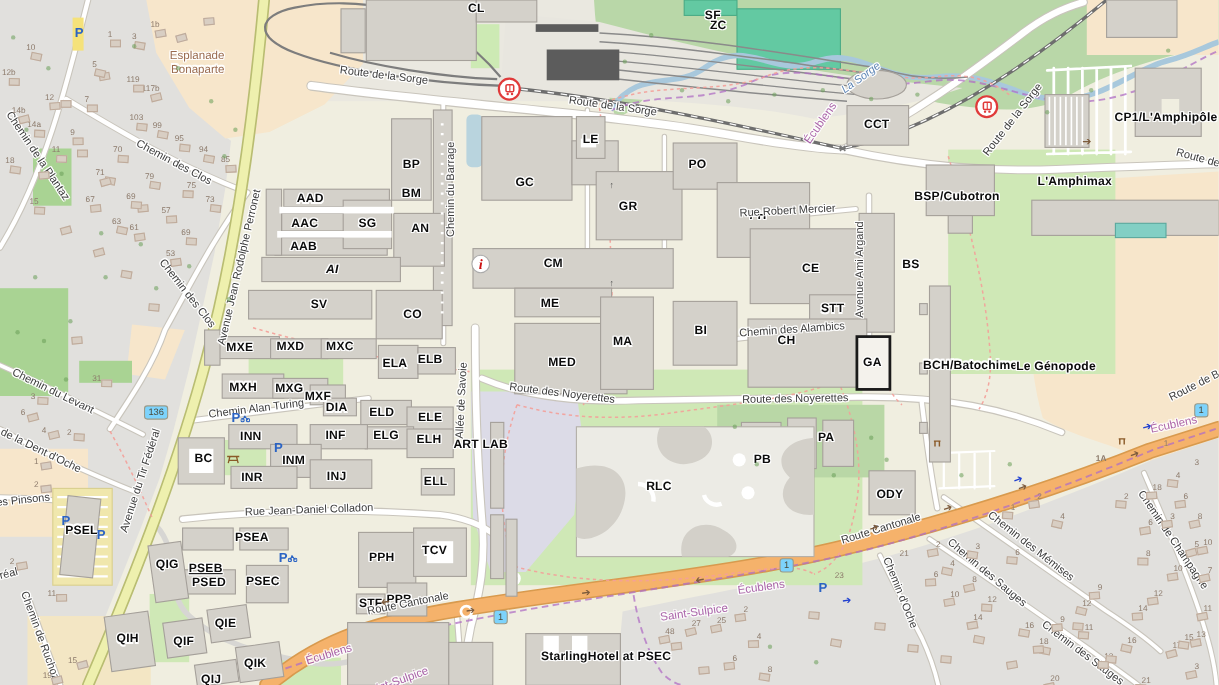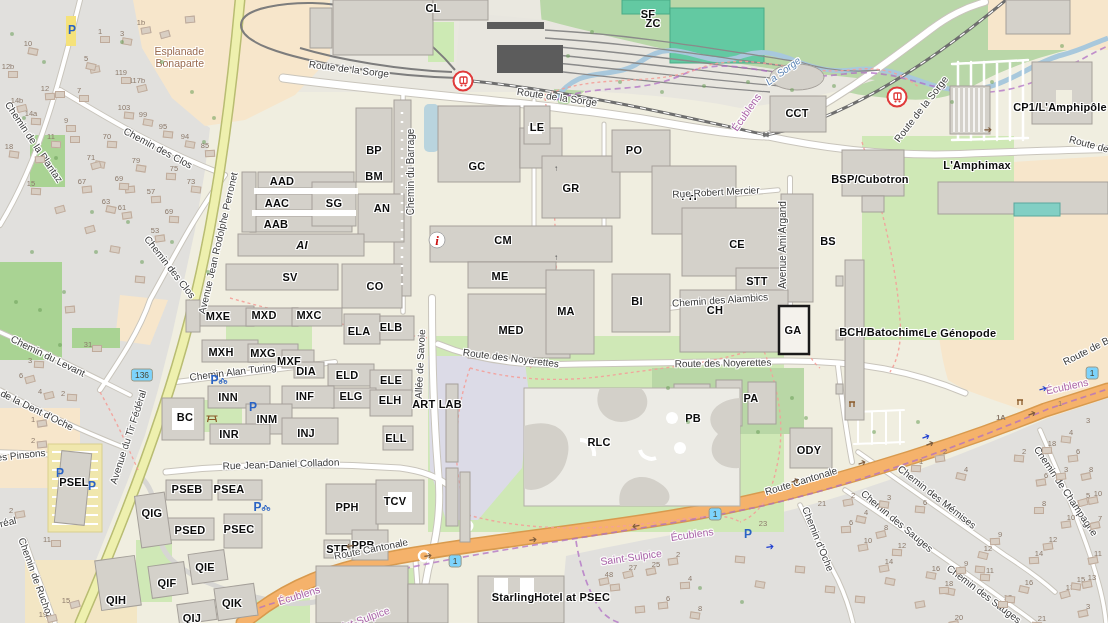--- a/index.html
+++ b/index.html
@@ -326,30 +326,30 @@
       <span class="lbl bld" style="left: 305px; top: 396px; transform: translate(-50%, -50%);">INF</span>
       <span class="lbl bld" style="left: 351px; top: 396px; transform: translate(-50%, -50%);">ELG</span>
       <span class="lbl bld" style="left: 390px; top: 400px; transform: translate(-50%, -50%);">ELH</span>
       <span class="lbl bld" style="left: 437px; top: 404px; transform: translate(-50%, -50%);">ART LAB</span>
       <span class="lbl bld" style="left: 185px; top: 417px; transform: translate(-50%, -50%);">BC</span>
       <span class="lbl bld" style="left: 267px; top: 419px; transform: translate(-50%, -50%);">INM</span>
       <span class="lbl bld" style="left: 229px; top: 434px; transform: translate(-50%, -50%);">INR</span>
       <span class="lbl bld" style="left: 306px; top: 433px; transform: translate(-50%, -50%);">INJ</span>
       <span class="lbl bld" style="left: 396px; top: 438px; transform: translate(-50%, -50%);">ELL</span>
       <span class="lbl bld" style="left: 74px; top: 482px; transform: translate(-50%, -50%);">PSEL</span>
-      <span class="lbl bld" style="left: 187px; top: 489px; transform: translate(-50%, -50%);">PSEB</span>
+      <span class="lbl bld" style="left: 187px; top: 517px; transform: translate(-50%, -50%); text-decoration: underline;">PSEB</span>
       <span class="lbl bld" style="left: 229px; top: 489px; transform: translate(-50%, -50%);">PSEA</span>
       <span class="lbl bld" style="left: 152px; top: 513px; transform: translate(-50%, -50%);">QIG</span>
       <span class="lbl bld" style="left: 190px; top: 530px; transform: translate(-50%, -50%);">PSED</span>
       <span class="lbl bld" style="left: 239px; top: 529px; transform: translate(-50%, -50%);">PSEC</span>
       <span class="lbl bld" style="left: 347px; top: 507px; transform: translate(-50%, -50%);">PPH</span>
       <span class="lbl bld" style="left: 395px; top: 501px; transform: translate(-50%, -50%);">TCV</span>
       <span class="lbl bld" style="left: 337px; top: 549px; transform: translate(-50%, -50%);">STF</span>
       <span class="lbl bld" style="left: 363px; top: 545px; transform: translate(-50%, -50%);">PPB</span>
-      <span class="lbl bld" style="left: 116px; top: 600px; transform: translate(-50%, -50%); text-align: center;">QIH</span>
+      <span class="lbl bld" style="left: 116px; top: 581px; transform: translate(-50%, -50%); text-align: center;">QIH</span>
       <span class="lbl bld" style="left: 205px; top: 567px; transform: translate(-50%, -50%);">QIE</span>
       <span class="lbl bld" style="left: 167px; top: 583px; transform: translate(-50%, -50%);">QIF</span>
       <span class="lbl bld" style="left: 232px; top: 603px; transform: translate(-50%, -50%);">QIK</span>
       <span class="lbl bld" style="left: 192px; top: 618px; transform: translate(-50%, -50%);">QIJ</span>
       <span class="lbl bld" style="left: 693px; top: 392px; transform: translate(-50%, -50%); margin-top: 26px;">PB</span>
       <span class="lbl bld" style="left: 751px; top: 398px; transform: translate(-50%, -50%);">PA</span>
       <span class="lbl bld" style="left: 809px; top: 450px; transform: translate(-50%, -50%);">ODY</span>
       <span class="lbl bld" style="left: 599px; top: 442px; transform: translate(-50%, -50%);">RLC</span>
       <span class="lbl bld" style="left: 797px; top: 113px; transform: translate(-50%, -50%);">CCT</span>
       <span class="lbl bld" style="left: 870px; top: 179px; transform: translate(-50%, -50%);">BSP/Cubotron</span>

